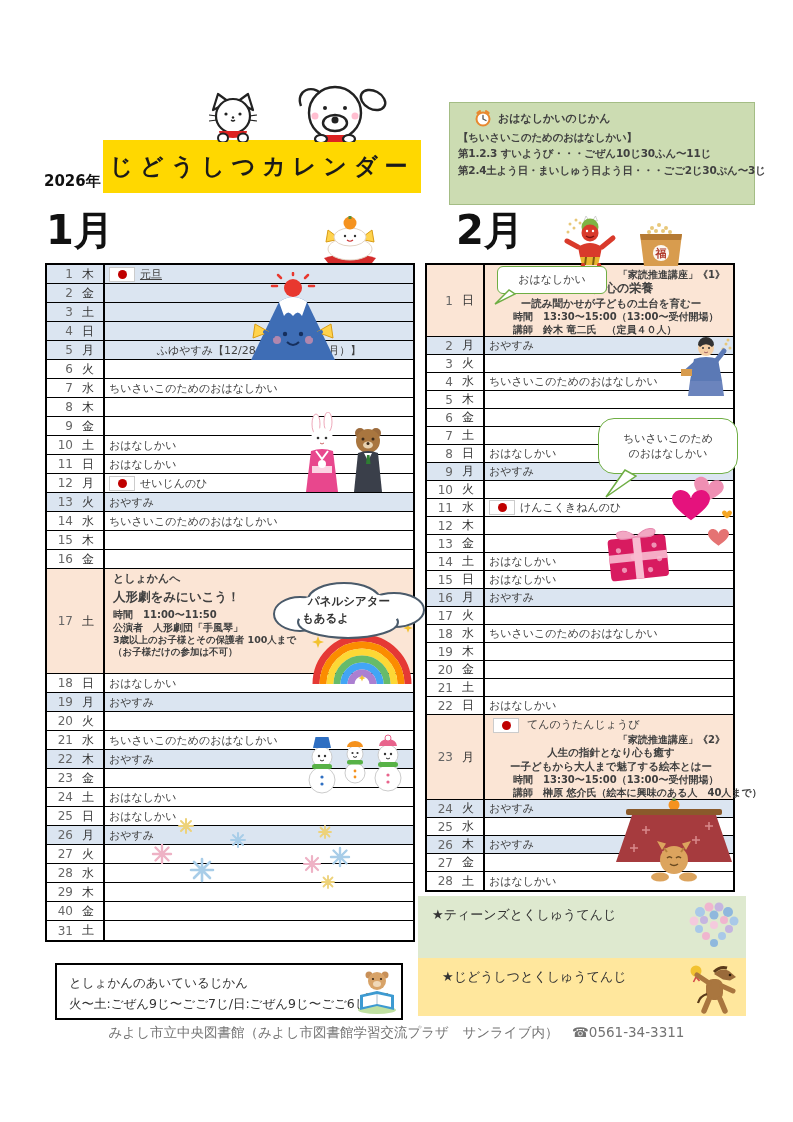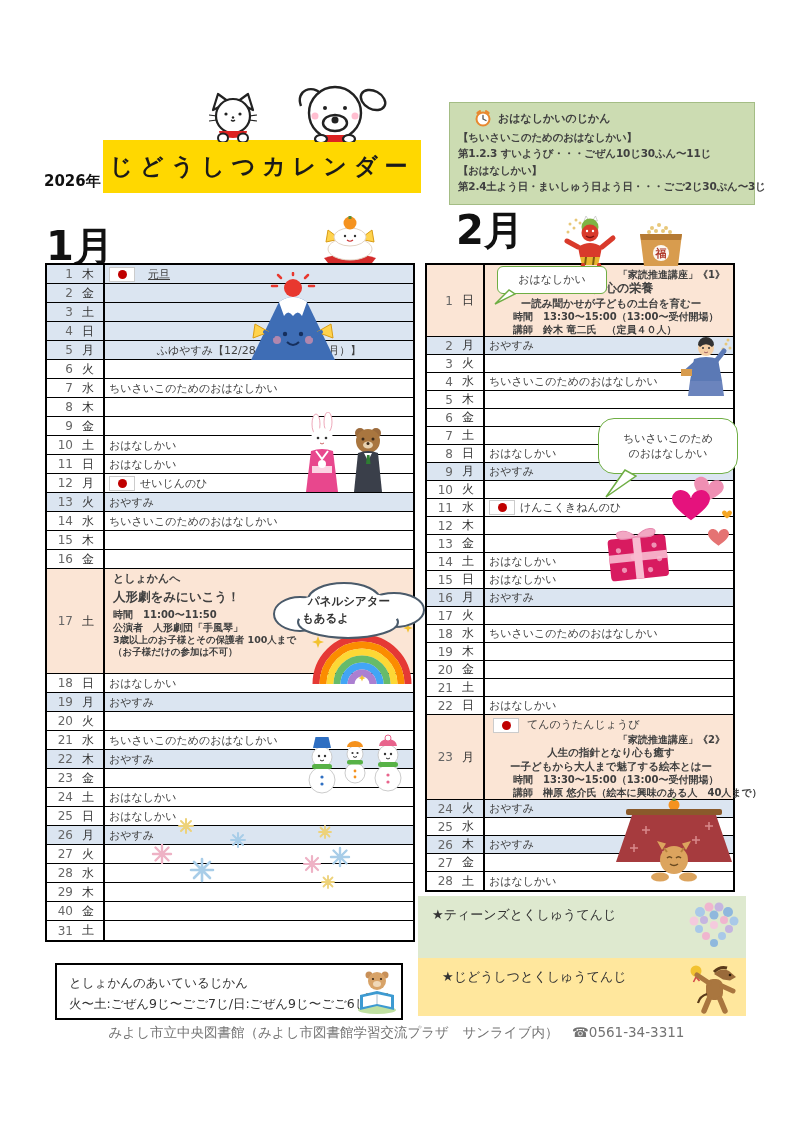--- a/index.html
+++ b/index.html
@@ -26,21 +26,21 @@
   .cal-row{display:flex;border-bottom:1.5px solid #000;box-sizing:border-box;background:#fff;}
   .cal-row:last-child{border-bottom:none;}
   .bg-blue{background:#dbe5f1;}
   .bg-peach{background:#fbe5d5;}
   .day-col{width:58px;flex:0 0 58px;display:flex;align-items:center;border-right:2.5px solid #000;box-sizing:border-box;}
   .day-num{width:26px;text-align:right;font-size:12px;color:#666;}
   .day-dow{flex:1;text-align:center;font-size:12px;color:#333;}
   .content-col{flex:1;display:flex;align-items:center;gap:5px;padding:0 4px;min-width:0;}
   .row-text{font-size:11px;color:#404040;white-space:nowrap;}
   .row-text.center{flex:1;text-align:center;}
-  .row-text.u{text-decoration:underline;margin-left:8px;}
+  .row-text.u{text-decoration:underline;}
   .jflag{width:26px;height:15px;background:#fff;border:1px solid #ccc;box-sizing:border-box;
          display:inline-flex;align-items:center;justify-content:center;flex:0 0 auto;}
   .jflag::after{content:"";width:9px;height:9px;border-radius:50%;background:#c00000;}
 
   
   .event-col{display:block;padding:3px 4px 2px 8px;}
   .ev-line{color:#404040;font-weight:bold;line-height:1.3;white-space:nowrap;}
   .ev-b11{font-size:11px;}
   .ev-b12{font-size:12.5px;margin:3px 0 2px;}
   .ev-b10{font-size:10px;}
@@ -122,25 +122,24 @@
     <div class="info-title">
       <svg width="18" height="18" viewBox="0 0 18 18">
         <circle cx="9" cy="10" r="6.5" fill="#fff" stroke="#e8882f" stroke-width="2"></circle>
         <path d="M9 10 V6.5 M9 10 L12 11.5" stroke="#555" stroke-width="1.3" stroke-linecap="round"></path>
         <path d="M3.5 4 L6 2.2 M14.5 4 L12 2.2" stroke="#e8882f" stroke-width="2.2" stroke-linecap="round"></path>
       </svg>
       <span>おはなしかいのじかん</span>
     </div>
     <div class="info-line">【ちいさいこのためのおはなしかい】</div>
     <div class="info-line">第1.2.3 すいようび・・・ごぜん10じ30ふん〜11じ</div>
-    <div class="info-line">【おはなしかい】</div>
     <div class="info-line">第2.4土よう日・まいしゅう日よう日・・・ごご2じ30ぷん〜3じ</div>
   </div>
 
-  <div class="month-title" style="left:46px;margin-top:16px;">1月</div>
+  <div class="month-title" style="left:46px;">1月</div>
   <div class="month-title" style="left:424px;margin-left:32px;">2月</div>
 
   <svg class="illus" style="left:318px;top:212px;" width="64" height="52" viewBox="0 0 64 52">
     <g fill="#ffd34d" stroke="#d99c14" stroke-width="1">
         <path d="M10 18 L22 27 L8 30 Z"></path>
         <path d="M54 18 L42 27 L56 30 Z"></path>
       </g>
     <path d="M6 46 Q32 38 58 46 L54 51 H10 Z" fill="#d42b2b"></path>
     <ellipse cx="32" cy="37" rx="22" ry="11" fill="#fff" stroke="#e3d3c3" stroke-width="1"></ellipse>
     <ellipse cx="32" cy="25" rx="16" ry="9" fill="#fff" stroke="#e3d3c3" stroke-width="1"></ellipse>

